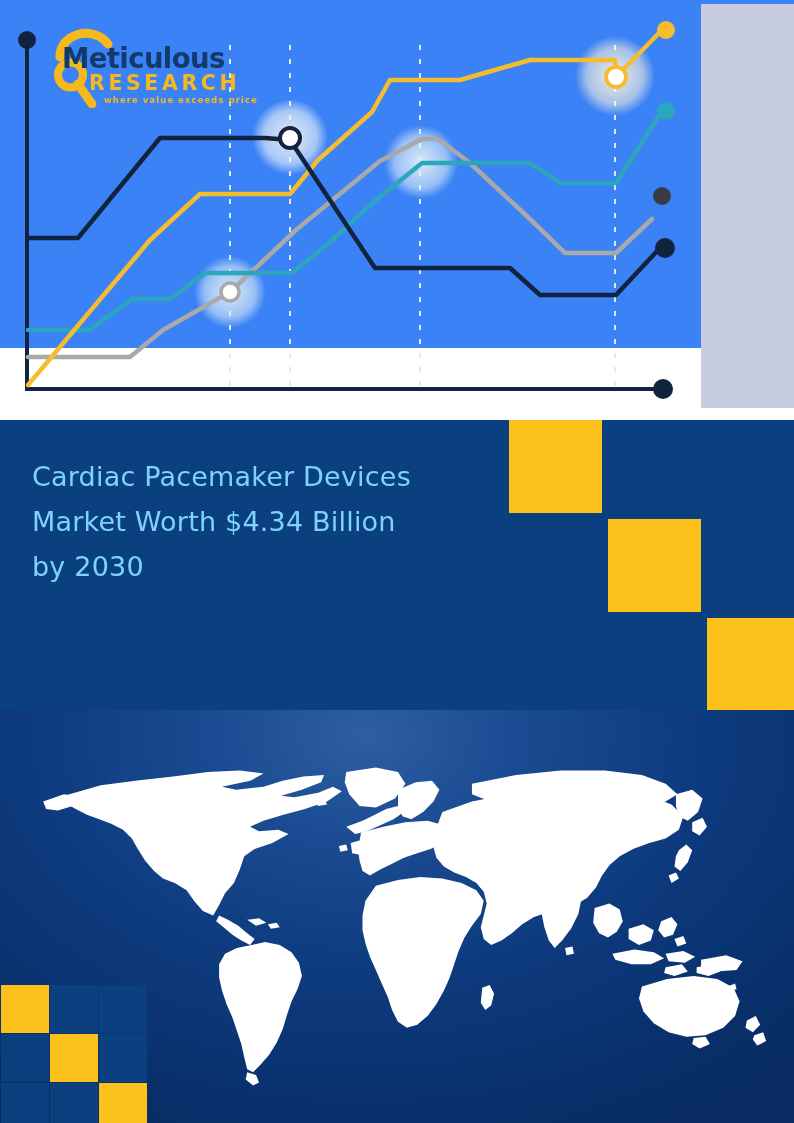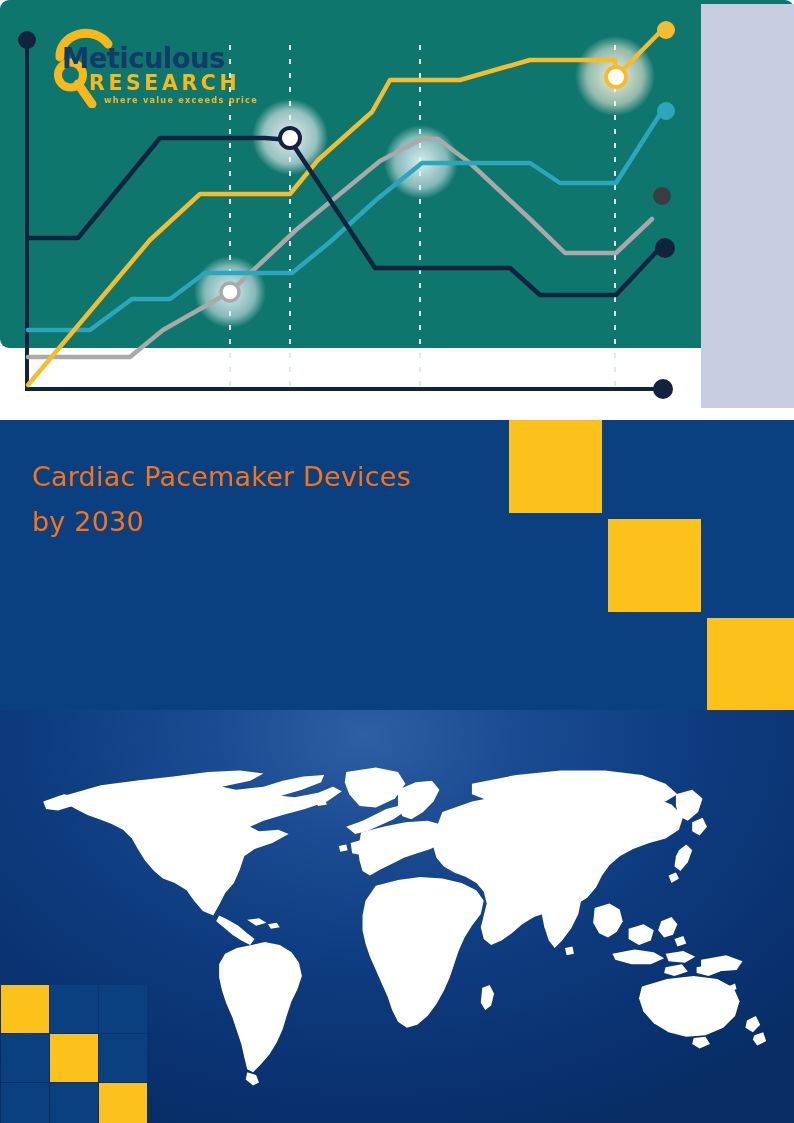--- a/index.html
+++ b/index.html
@@ -6,32 +6,32 @@
   body{
     width:794px;height:1123px;
     background:#ffffff;
     font-family:"DejaVu Sans", sans-serif;
     overflow:hidden;
     position:relative;
   }
   .page{position:relative;width:794px;height:1123px;overflow:hidden;background:#fff;}
 
   
-  .hero{position:absolute;left:0;top:0;width:794px;height:348px;background:#0f766e;border-radius:9px;}
+  .hero{position:absolute;left:0;top:0;width:794px;height:348px;background:#3b82f6;}
   .hero-side{position:absolute;left:701px;top:4px;width:93px;height:404px;background:#c8cce0;}
   .chart-svg{position:absolute;left:0;top:0;width:701px;height:412px;}
 
   
   .logo{position:absolute;left:46px;top:26px;width:220px;height:82px;}
 
   
   .titleband{position:absolute;left:0;top:420px;width:794px;height:290px;background:#0b4080;}
   .title-text{
     position:absolute;left:32px;top:34px;width:452px;
-    color:#f97316;
+    color:#7dd3fc;
     font-family:"DejaVu Sans", sans-serif;
     font-size:27px;
     font-weight:400;
     line-height:45px;
     letter-spacing:0.2px;
   }
   .grid-tr{position:absolute;left:509px;top:420px;width:291px;height:291px;}
   .grid-tr .cell{position:absolute;width:93px;height:93px;}
 
   
@@ -124,20 +124,21 @@
       <path d="M32 58 L46 78" stroke="#f7b81c" stroke-width="9" stroke-linecap="round"></path>
       <text x="16" y="42" font-family="DejaVu Sans, sans-serif" font-size="27.5" font-weight="bold" fill="#123a6b" letter-spacing="-0.6">Meticulous</text>
       <text x="43" y="64" font-family="DejaVu Sans, sans-serif" font-size="20.5" font-weight="bold" fill="#f7b81c" letter-spacing="3.6">RESEARCH</text>
       <text x="58" y="77" font-family="DejaVu Sans, sans-serif" font-size="8.2" font-weight="bold" fill="#f7b81c" letter-spacing="1.25">where value exceeds price</text>
     </svg>
   </div>
 
   <div class="titleband">
     <div class="title-text">
       <div>Cardiac Pacemaker Devices</div>
+      <div>Market Worth $4.34 Billion</div>
       <div>by 2030</div>
     </div>
   </div>
 
   <div class="grid-tr">
     <div class="cell y" style="left:0px;top:0px;"></div>
     <div class="cell b" style="left:99px;top:0px;"></div>
     <div class="cell b" style="left:198px;top:0px;"></div>
     <div class="cell b" style="left:0px;top:99px;"></div>
     <div class="cell y" style="left:99px;top:99px;"></div>

